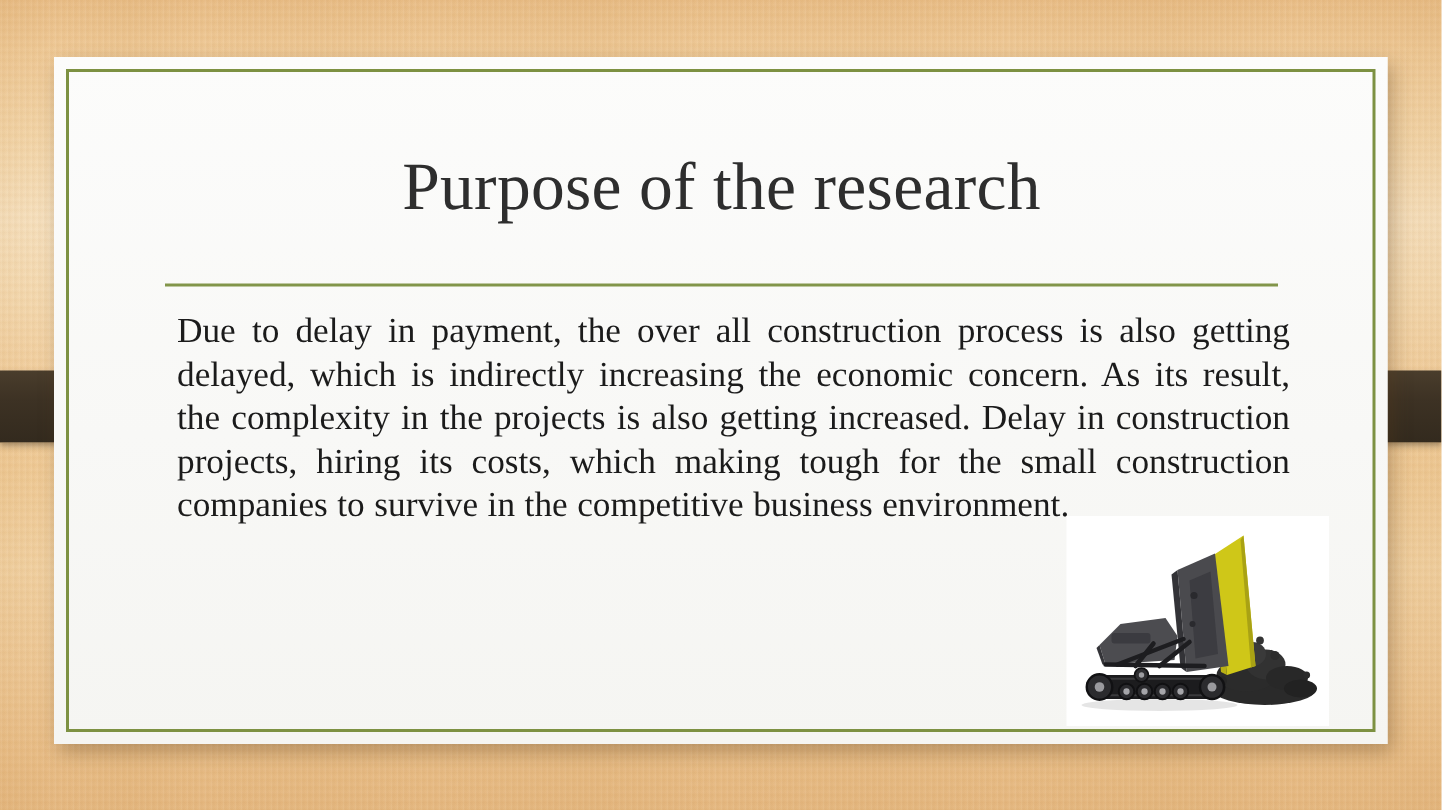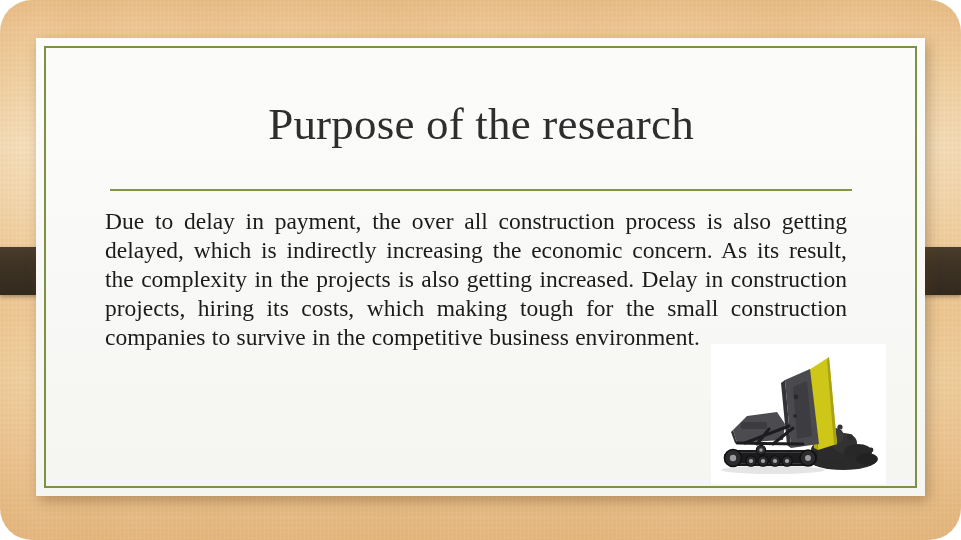--- a/index.html
+++ b/index.html
@@ -40,21 +40,20 @@
         #f8e3c2 27%,
         #f6dcb4 36%,
         #f2cf9f 47%,
         #f0cb97 58%,
         #f2d2a3 70%,
         #eec896 82%,
         #e9bd86 93%,
         #e5b77f 100%
       );
     overflow: hidden;
-    border-radius: 32px;
   }
 
   
   .wood-streaks {
     position: absolute;
     inset: 0;
     background:
       linear-gradient(90deg,
         rgba(205,155,90,0.10) 0%,
         rgba(255,255,255,0.00) 4%,
@@ -155,21 +154,21 @@
     left: 110px;
     top: 189px;
     width: 742px;
     height: 0;
     border-top: 2px solid #82954a;
   }
 
   
   .body-block {
     position: absolute;
-    left: 105px;
+    left: 118px;
     top: 207px;
     width: 742px;
   }
   .body-text {
     margin: 0;
     font-family: "Liberation Serif", serif;
     font-size: 23.5px;
     line-height: 29px;
     color: #1b1b1b;
     text-align: justify;

